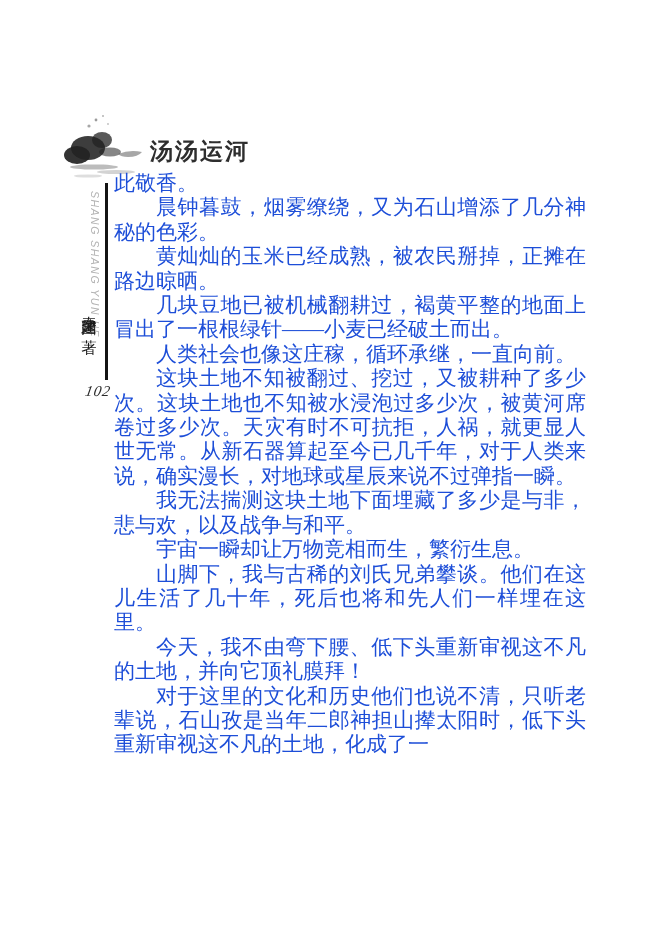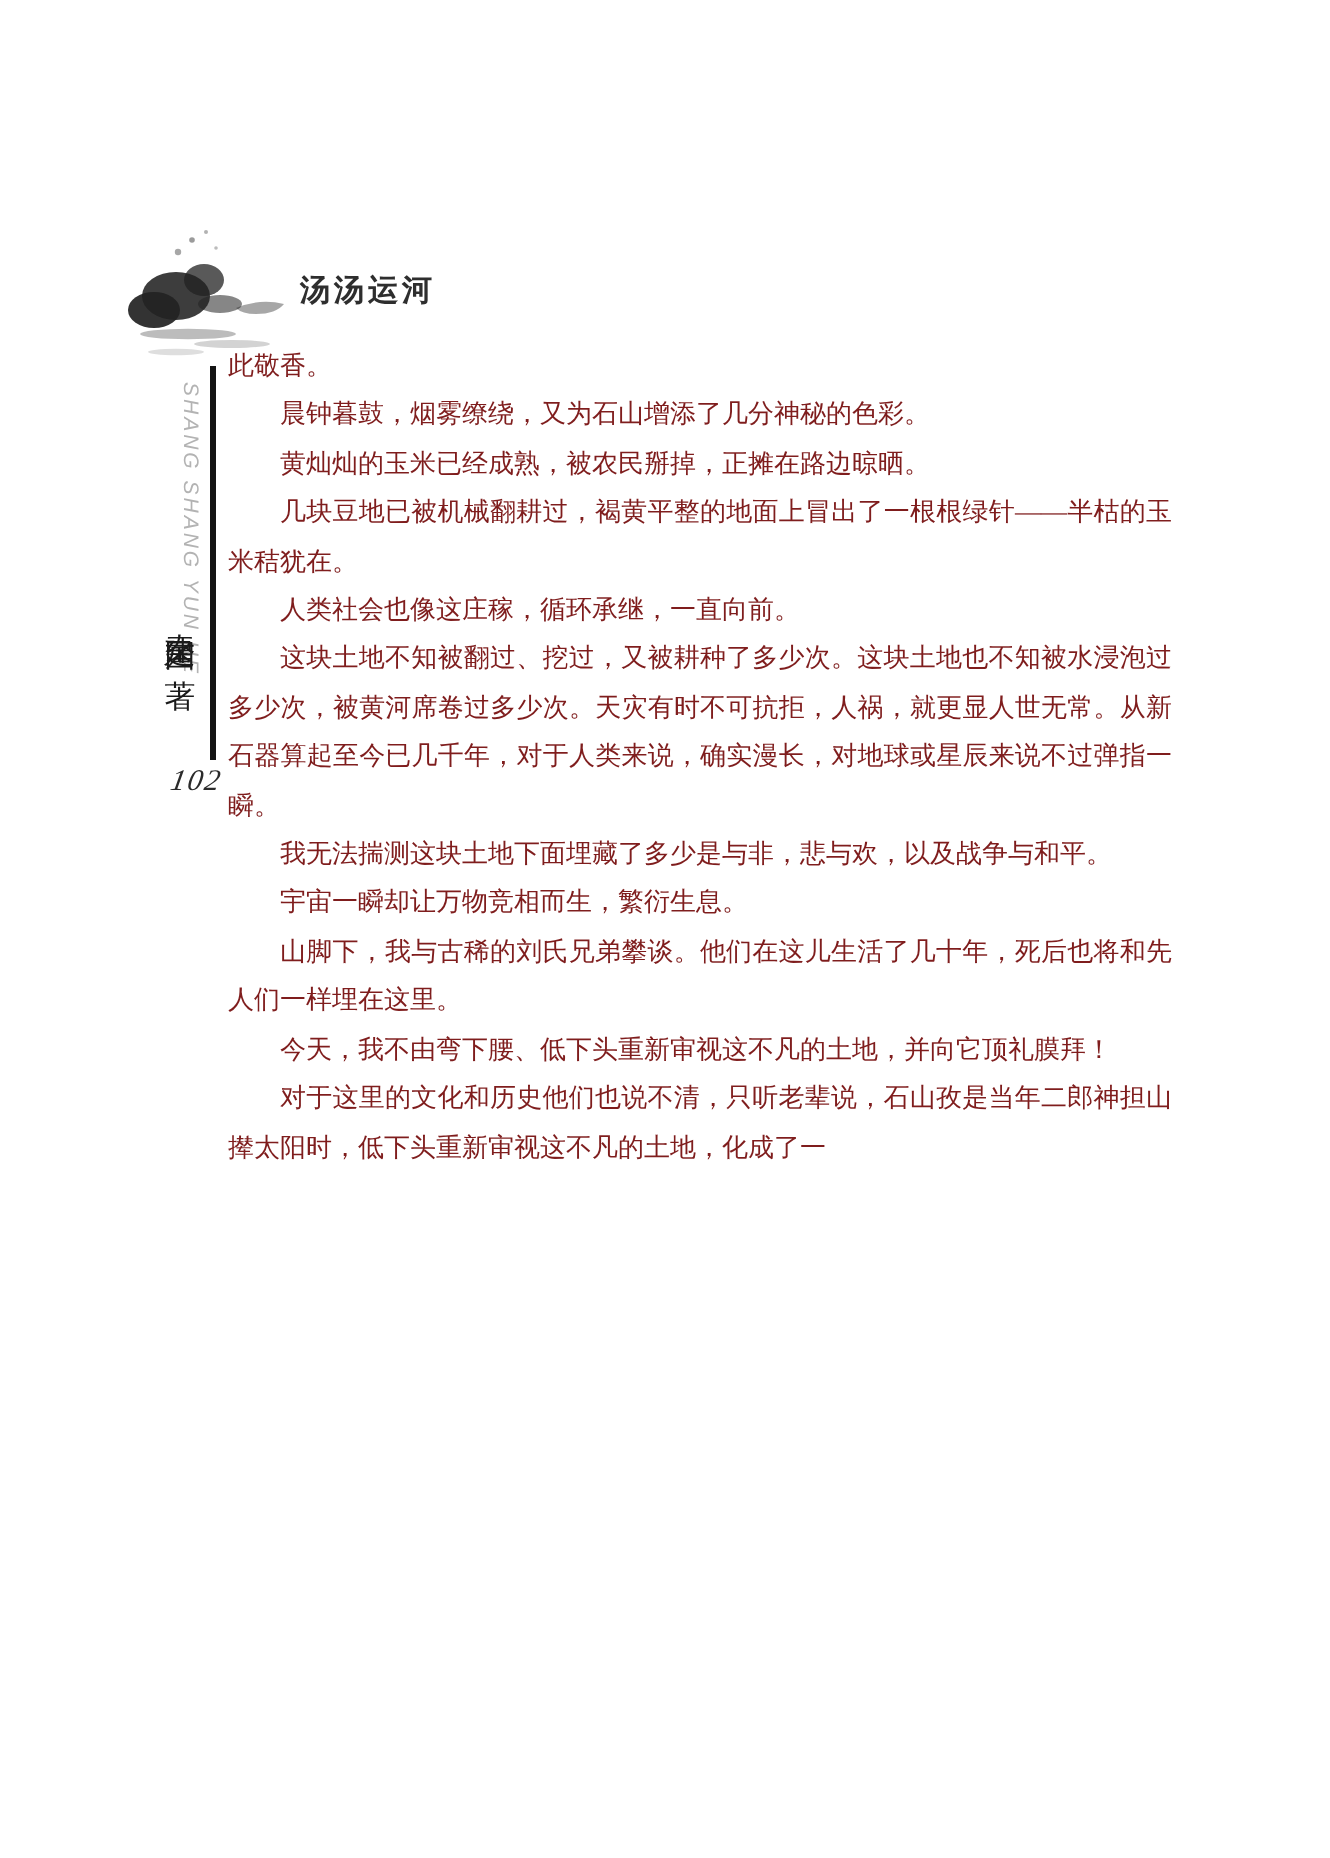--- a/index.html
+++ b/index.html
@@ -12,21 +12,21 @@
     color:var(--text);
     position:relative;overflow:hidden;
   }
   .page{position:absolute;inset:0;background:var(--bg);}
 
   
   .logo{position:absolute;left:58px;top:108px;width:110px;height:82px;}
   .running-head{
     position:absolute;left:150px;top:136px;
     font-family:"Liberation Sans","DejaVu Sans",sans-serif;
-    font-weight:bold;font-size:15px;letter-spacing:2px;color:#2e2e2e;
+    font-weight:bold;font-size:23px;letter-spacing:2px;color:#2e2e2e;
   }
 
   
   .spine-rule{position:absolute;left:105px;top:183px;width:3px;height:197px;background:var(--rule);}
   .spine-latin{
     position:absolute;left:89px;top:191px;height:172px;
     writing-mode:vertical-rl;
     font-family:"Liberation Sans","DejaVu Sans",sans-serif;
     font-style:italic;font-size:10.5px;letter-spacing:1.5px;color:var(--muted);
     white-space:nowrap;
@@ -39,21 +39,21 @@
   }
   .page-number{
     position:absolute;left:81px;top:383px;width:34px;text-align:center;
     font-style:italic;font-size:15px;color:#2b2b2b;transform:skewX(-10deg);
     letter-spacing:1px;
   }
 
   
   .body-text{
     position:absolute;left:114px;top:171px;width:472px;
-    font-size:13px;line-height:24.4px;color:#7f1d1d;
+    font-size:21px;line-height:24.4px;color:#1d4ed8;
     text-align:justify;text-justify:inter-ideograph;
   }
   .body-text p{margin:0;padding:0;text-indent:2em;}
   .body-text p.no-indent{text-indent:0;}
 </style>
 </head>
 <body>
 
 <div class="page">
 
@@ -79,21 +79,21 @@
 
   <div class="spine-rule"></div>
   <div class="spine-latin">SHANG SHANG YUN HE</div>
   <div class="spine-author">秦建国／著</div>
   <div class="page-number">102</div>
 
   <div class="body-text">
       <p class="no-indent">此敬香。</p>
       <p>晨钟暮鼓，烟雾缭绕，又为石山增添了几分神秘的色彩。</p>
       <p>黄灿灿的玉米已经成熟，被农民掰掉，正摊在路边晾晒。</p>
-      <p>几块豆地已被机械翻耕过，褐黄平整的地面上冒出了一根根绿针——半枯的玉米秸犹在。</p>
+      <p>几块豆地已被机械翻耕过，褐黄平整的地面上冒出了一根根绿针——小麦已经破土而出。</p>
       <p>人类社会也像这庄稼，循环承继，一直向前。</p>
       <p>这块土地不知被翻过、挖过，又被耕种了多少次。这块土地也不知被水浸泡过多少次，被黄河席卷过多少次。天灾有时不可抗拒，人祸，就更显人世无常。从新石器算起至今已几千年，对于人类来说，确实漫长，对地球或星辰来说不过弹指一瞬。</p>
       <p>我无法揣测这块土地下面埋藏了多少是与非，悲与欢，以及战争与和平。</p>
       <p>宇宙一瞬却让万物竞相而生，繁衍生息。</p>
       <p>山脚下，我与古稀的刘氏兄弟攀谈。他们在这儿生活了几十年，死后也将和先人们一样埋在这里。</p>
       <p>今天，我不由弯下腰、低下头重新审视这不凡的土地，并向它顶礼膜拜！</p>
       <p>对于这里的文化和历史他们也说不清，只听老辈说，石山孜是当年二郎神担山撵太阳时，低下头重新审视这不凡的土地，化成了一</p>
     </div>
 
 </div>

